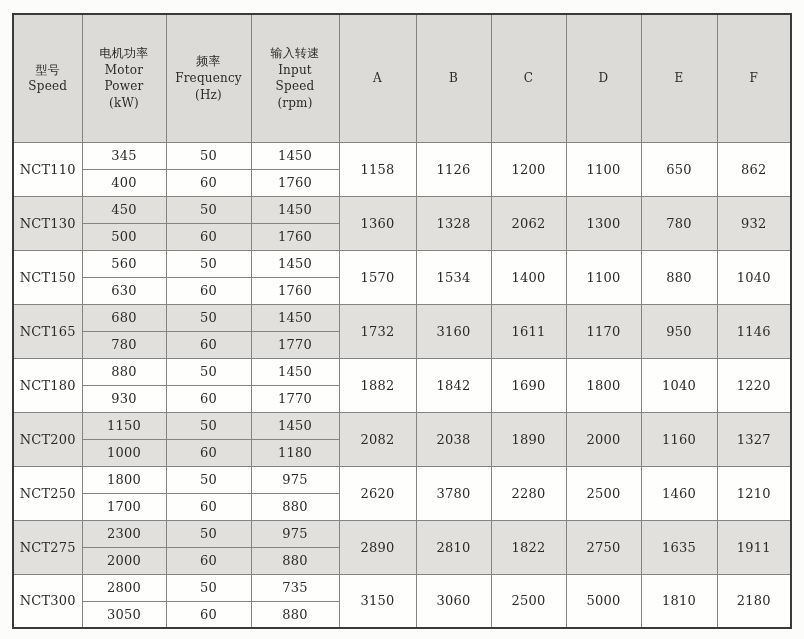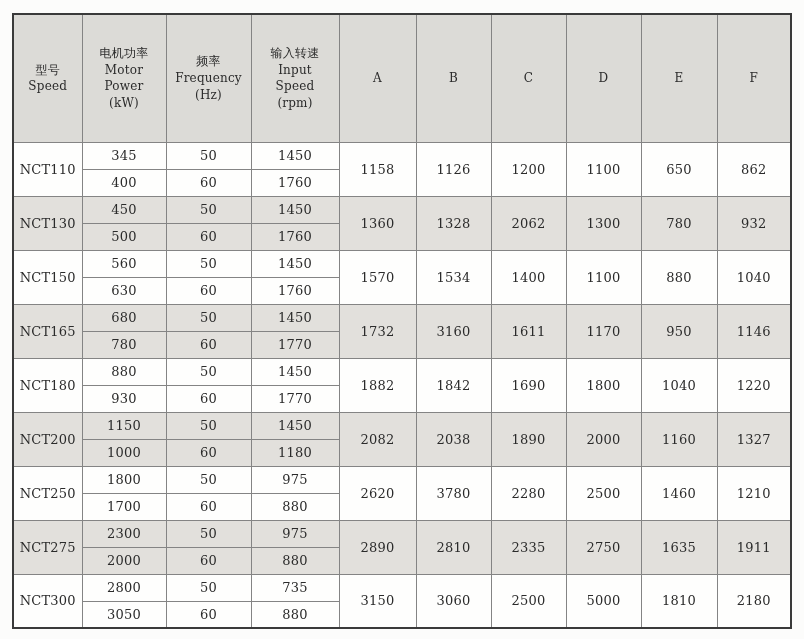--- a/index.html
+++ b/index.html
@@ -227,21 +227,21 @@
     <td>880</td>
   </tr>
 
   <tr class="striped">
     <td rowspan="2">NCT275</td>
     <td>2300</td>
     <td>50</td>
     <td>975</td>
     <td rowspan="2">2890</td>
     <td rowspan="2">2810</td>
-    <td rowspan="2">2335</td>
+    <td rowspan="2">1822</td>
     <td rowspan="2">2750</td>
     <td rowspan="2">1635</td>
     <td rowspan="2">1911</td>
   </tr>
   <tr class="striped">
     <td>2000</td>
     <td>60</td>
     <td>880</td>
   </tr>
 

